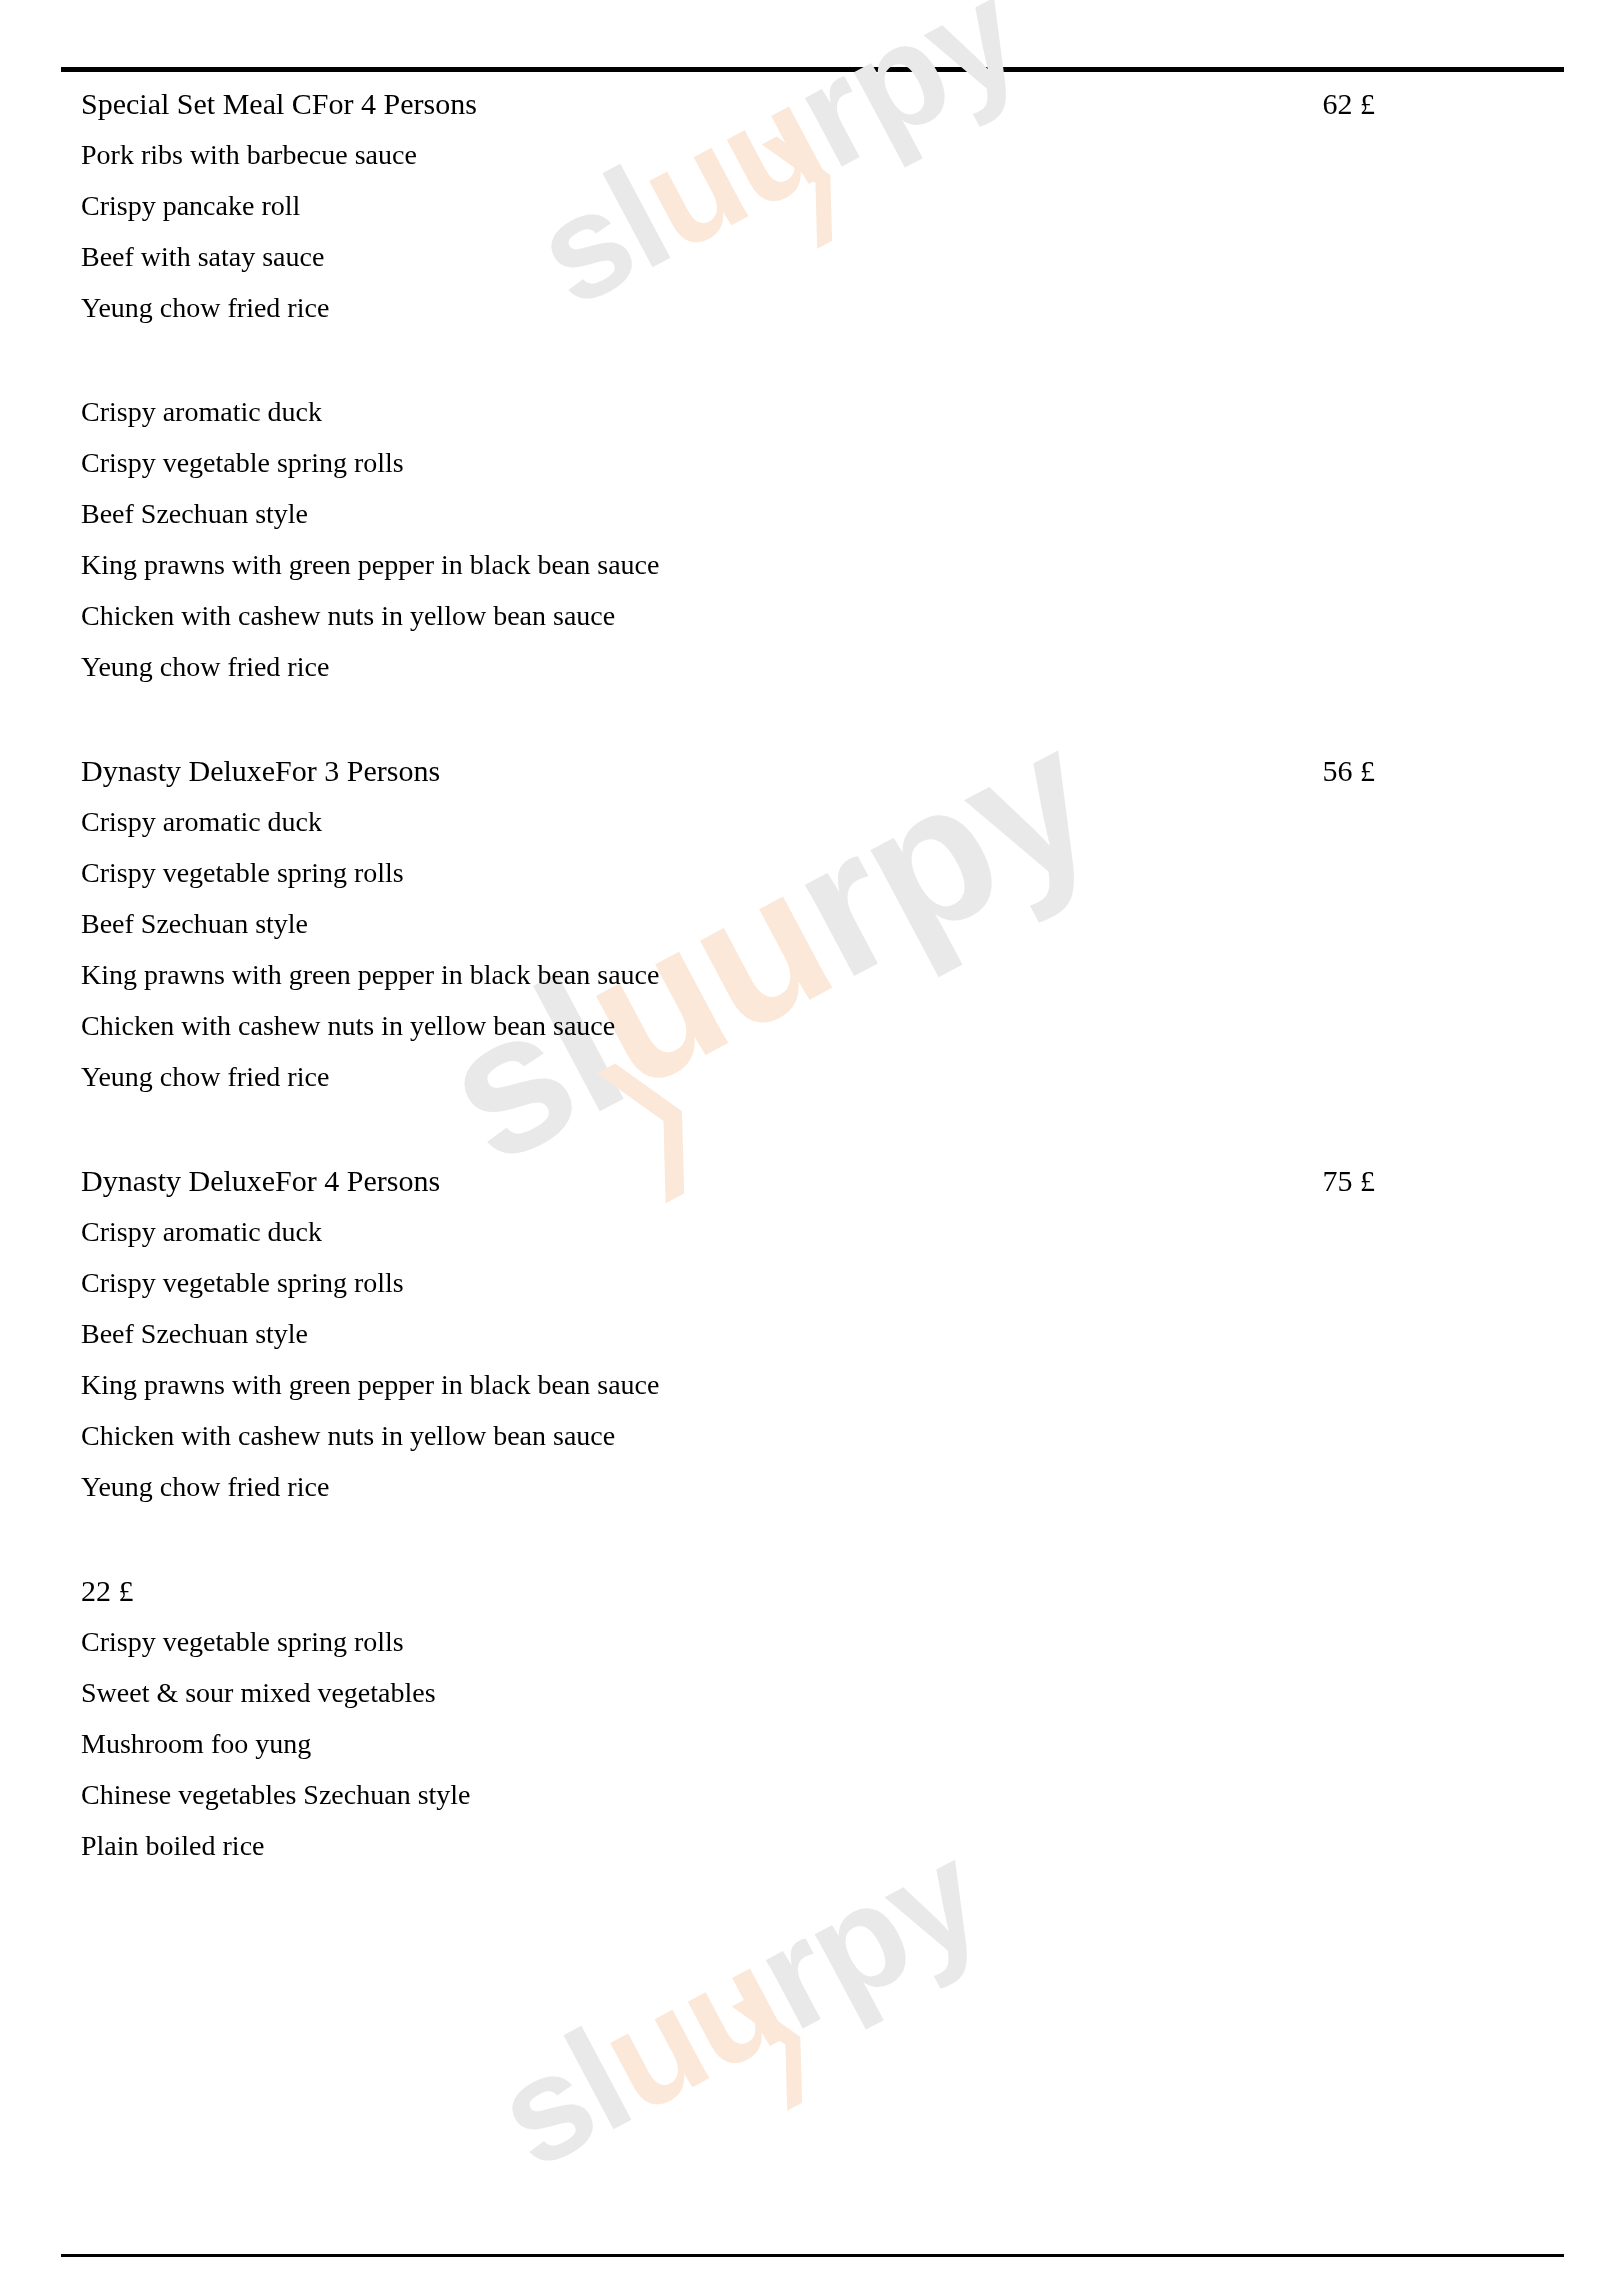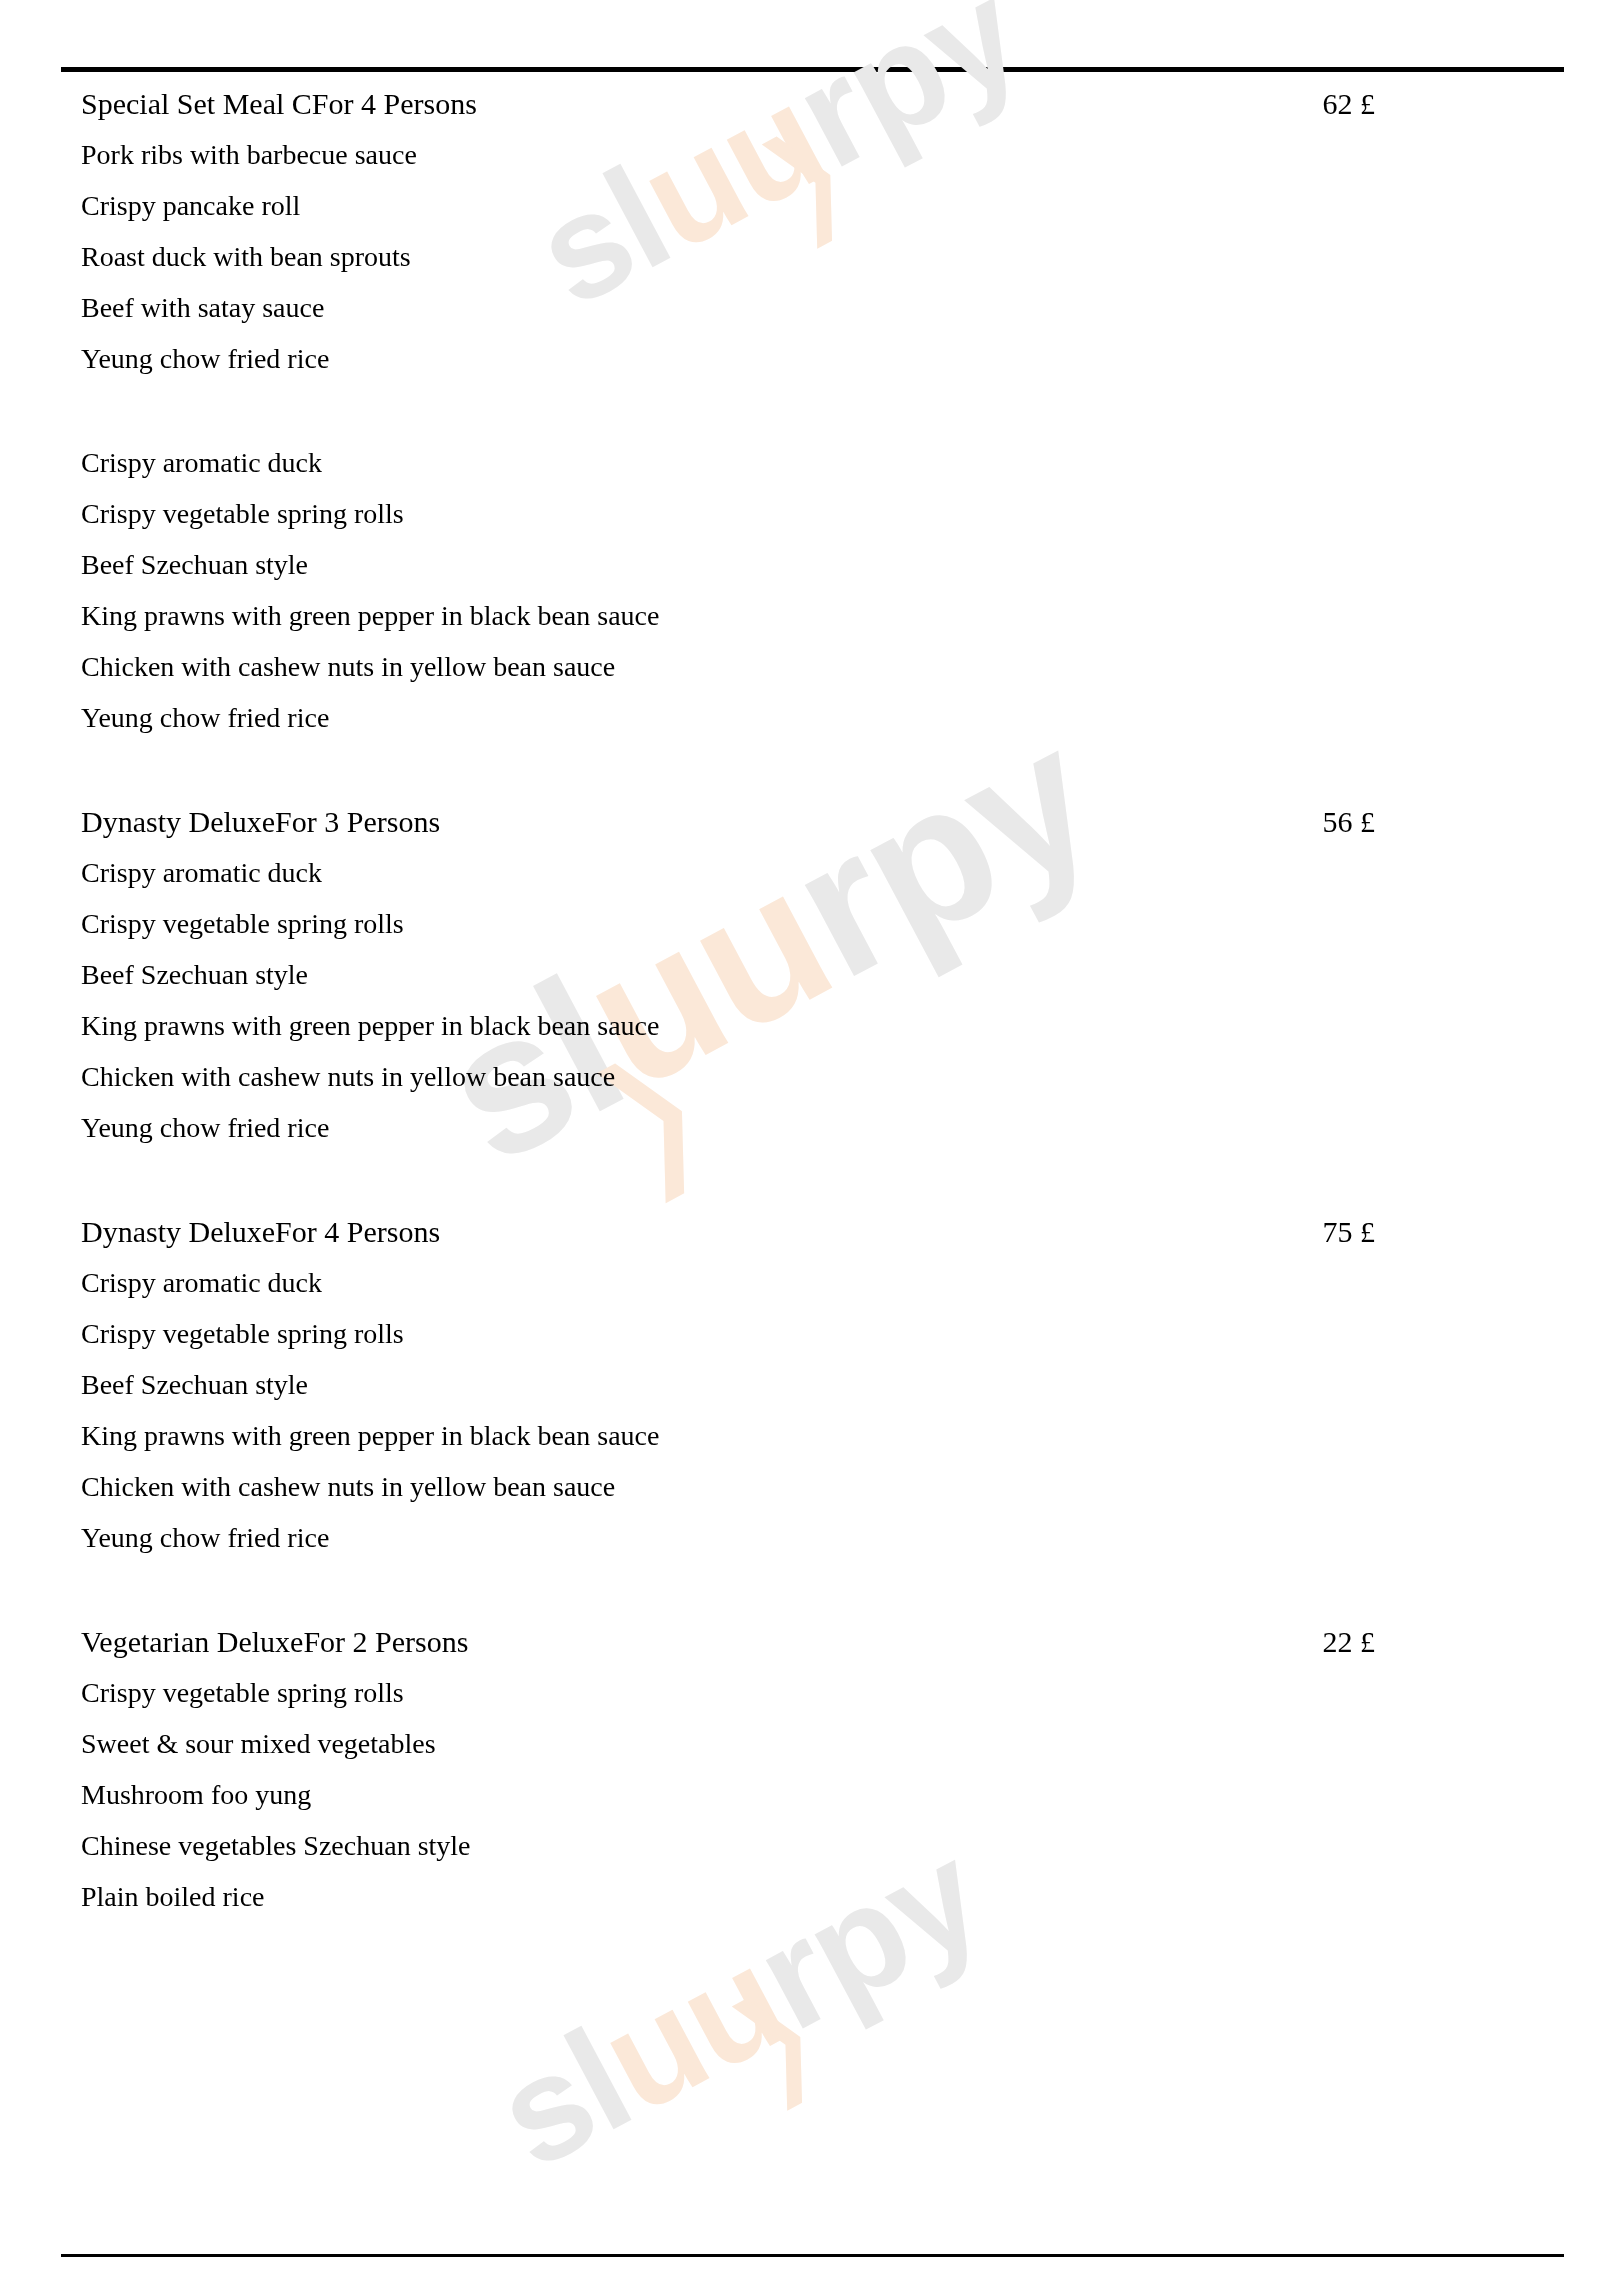--- a/index.html
+++ b/index.html
@@ -128,21 +128,20 @@
   <div class="menu">
 
     <div class="set">
       <div class="set-head">
         <div class="set-title">Special Set Meal CFor 4 Persons</div>
         <div class="set-price">62 £</div>
       </div>
       <ul class="set-items">
         <li>Pork ribs with barbecue sauce</li>
         <li>Crispy pancake roll</li>
-        <li>Roast duck with bean sprouts</li>
         <li>Beef with satay sauce</li>
         <li>Yeung chow fried rice</li>
       </ul>
     </div>
 
     <div class="set">
       <ul class="set-items">
         <li>Crispy aromatic duck</li>
         <li>Crispy vegetable spring rolls</li>
         <li>Beef Szechuan style</li>
@@ -177,21 +176,20 @@
         <li>Crispy vegetable spring rolls</li>
         <li>Beef Szechuan style</li>
         <li>King prawns with green pepper in black bean sauce</li>
         <li>Chicken with cashew nuts in yellow bean sauce</li>
         <li>Yeung chow fried rice</li>
       </ul>
     </div>
 
     <div class="set">
       <div class="set-head">
-        <div class="set-title">Vegetarian DeluxeFor 2 Persons</div>
         <div class="set-price">22 £</div>
       </div>
       <ul class="set-items">
         <li>Crispy vegetable spring rolls</li>
         <li>Sweet &amp; sour mixed vegetables</li>
         <li>Mushroom foo yung</li>
         <li>Chinese vegetables Szechuan style</li>
         <li>Plain boiled rice</li>
       </ul>
     </div>

